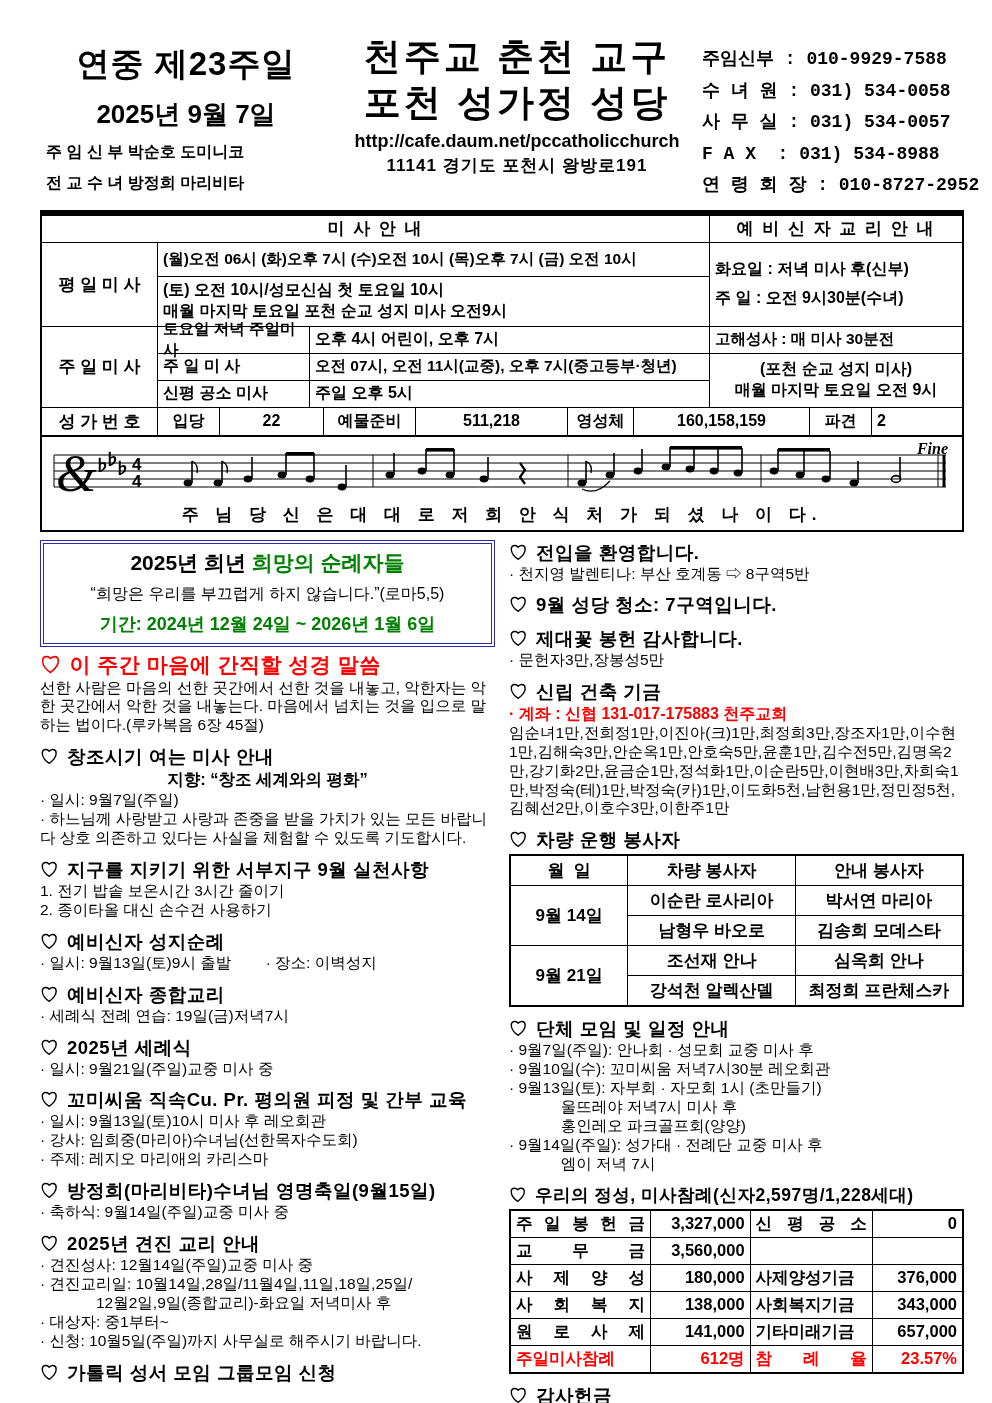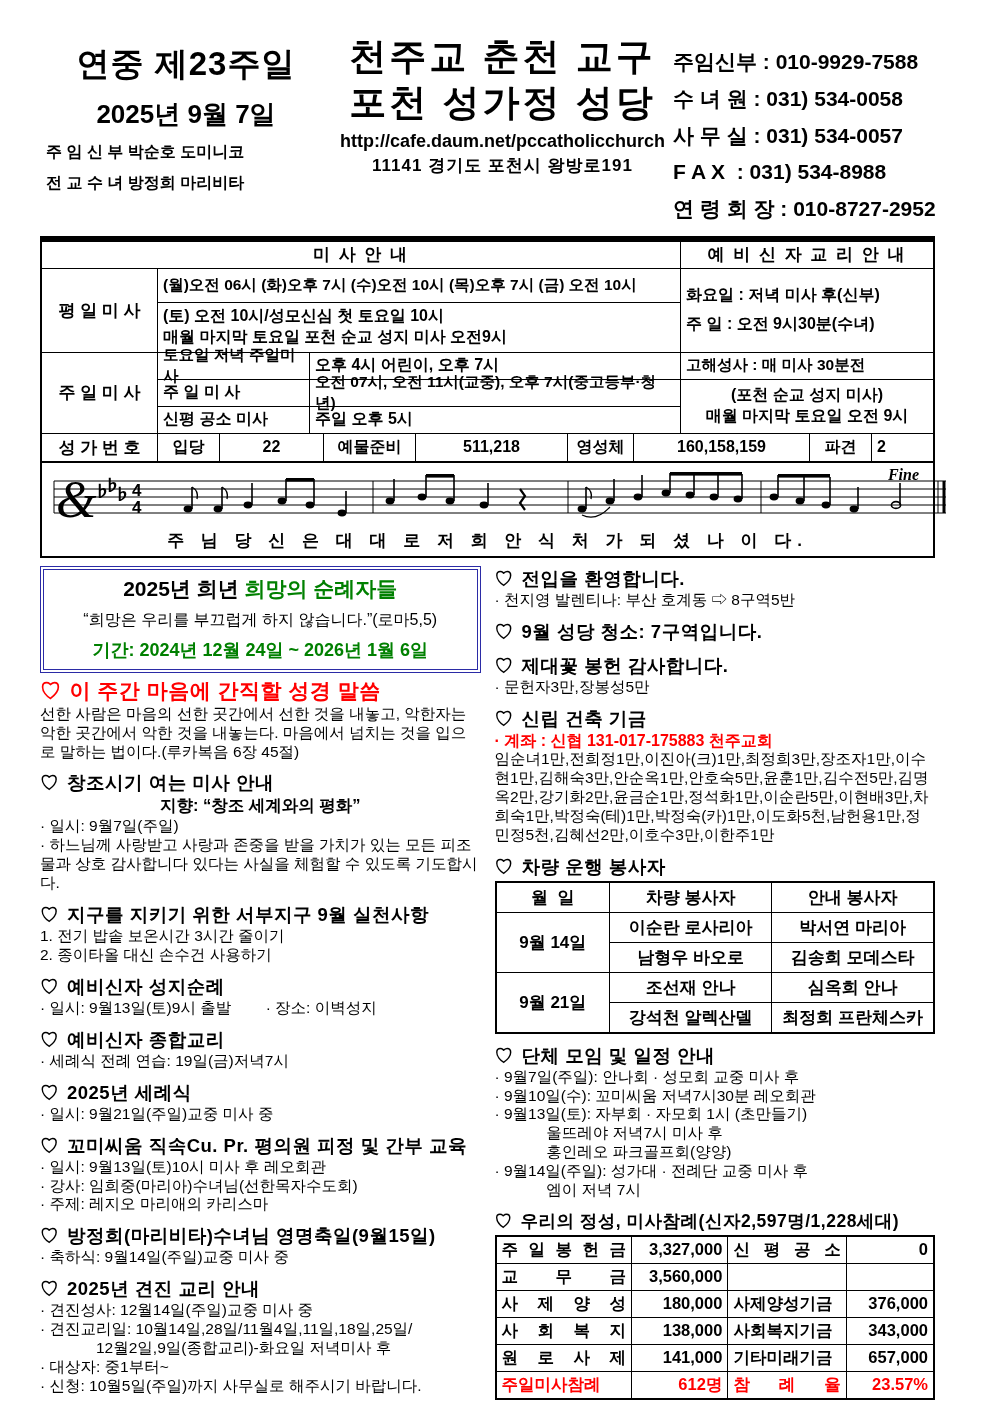--- a/index.html
+++ b/index.html
@@ -1,33 +1,33 @@
 <!DOCTYPE html>
 <html lang="ko"><head>
 <meta charset="utf-8">
 <style>
   * { margin:0; padding:0; box-sizing:border-box; }
   body {
     width:992px; height:1403px; background:#ffffff; color:#000;
     font-family:"Liberation Sans", sans-serif; overflow:hidden;
   }
-  .page { width:992px; height:1403px; padding:34px 57px 10px 40px; }
+  .page { width:992px; height:1403px; padding:34px 28px 10px 40px; }
 
   
   .masthead { display:flex; border-bottom:4px solid #000; padding-bottom:8px; }
   .mh-left { width:292px; text-align:center; padding-top:8px; }
   .mh-week { font-size:33px; font-weight:bold; letter-spacing:1px; }
   .mh-date { font-size:26px; font-weight:bold; margin-top:10px; }
   .mh-person { font-size:16px; font-weight:bold; margin-top:10px; text-align:left; padding-left:6px; }
   .mh-center { flex:1; text-align:center; }
   .mh-title { font-size:37px; font-weight:bold; letter-spacing:3px; line-height:1.25; }
   .mh-url { font-size:18px; font-weight:bold; margin-top:4px; }
   .mh-addr { font-size:17px; font-weight:bold; margin-top:2px; letter-spacing:1px; }
   .mh-right { width:262px; padding-top:10px; }
-  .mh-contact { font-size:21px; font-weight:bold; line-height:1.75; white-space:pre; }
+  .mh-contact { font-size:18px; font-weight:bold; line-height:1.75; white-space:pre;font-family:Liberation Mono, monospace; }
 
   
   .mass-table { border:2px solid #000; margin-top:0; font-weight:bold; }
   .mt-row { display:flex; border-bottom:1px solid #000; }
   .mt-row:last-child { border-bottom:none; }
   .mt-cell { border-right:1px solid #000; display:flex; align-items:center; padding:2px 5px; font-size:16px; }
   .mt-cell:last-child { border-right:none; }
   .mt-head { justify-content:center; letter-spacing:2px; font-size:17px; }
   .mt-grid { display:flex; }
   .col-l { width:116px; justify-content:center; font-size:17px; }
@@ -254,21 +254,21 @@
 
       <div class="sec" style="margin-top:4px;">
         <div class="sec-h red" style="font-size:21px;"><span class="ht">♡</span><span>이 주간 마음에 간직할 성경 말씀</span></div>
         <div class="bl">선한 사람은 마음의 선한 곳간에서 선한 것을 내놓고, 악한자는 악한 곳간에서 악한 것을 내놓는다. 마음에서 넘치는 것을 입으로 말하는 법이다.(루카복음 6장 45절)</div>
       </div>
 
       <div class="sec">
         <div class="sec-h"><span class="ht">♡</span><span>창조시기 여는 미사 안내</span></div>
         <div class="sec-sub">지향: “창조 세계와의 평화”</div>
         <div class="bl">· 일시: 9월7일(주일)</div>
-        <div class="bl">· 하느님께 사랑받고 사랑과 존중을 받을 가치가 있는 모든 피조물과 상호 감사합니다 있다는 사실을 체험할 수 있도록 기도합시다.</div>
+        <div class="bl">· 하느님께 사랑받고 사랑과 존중을 받을 가치가 있는 모든 바랍니다 상호 의존하고 있다는 사실을 체험할 수 있도록 기도합시다.</div>
       </div>
 
       <div class="sec">
         <div class="sec-h"><span class="ht">♡</span><span>지구를 지키기 위한 서부지구 9월 실천사항</span></div>
         <div class="bl">1. 전기 밥솥 보온시간 3시간 줄이기</div>
         <div class="bl">2. 종이타올 대신 손수건 사용하기</div>
       </div>
 
       <div class="sec">
         <div class="sec-h"><span class="ht">♡</span><span>예비신자 성지순례</span></div>

